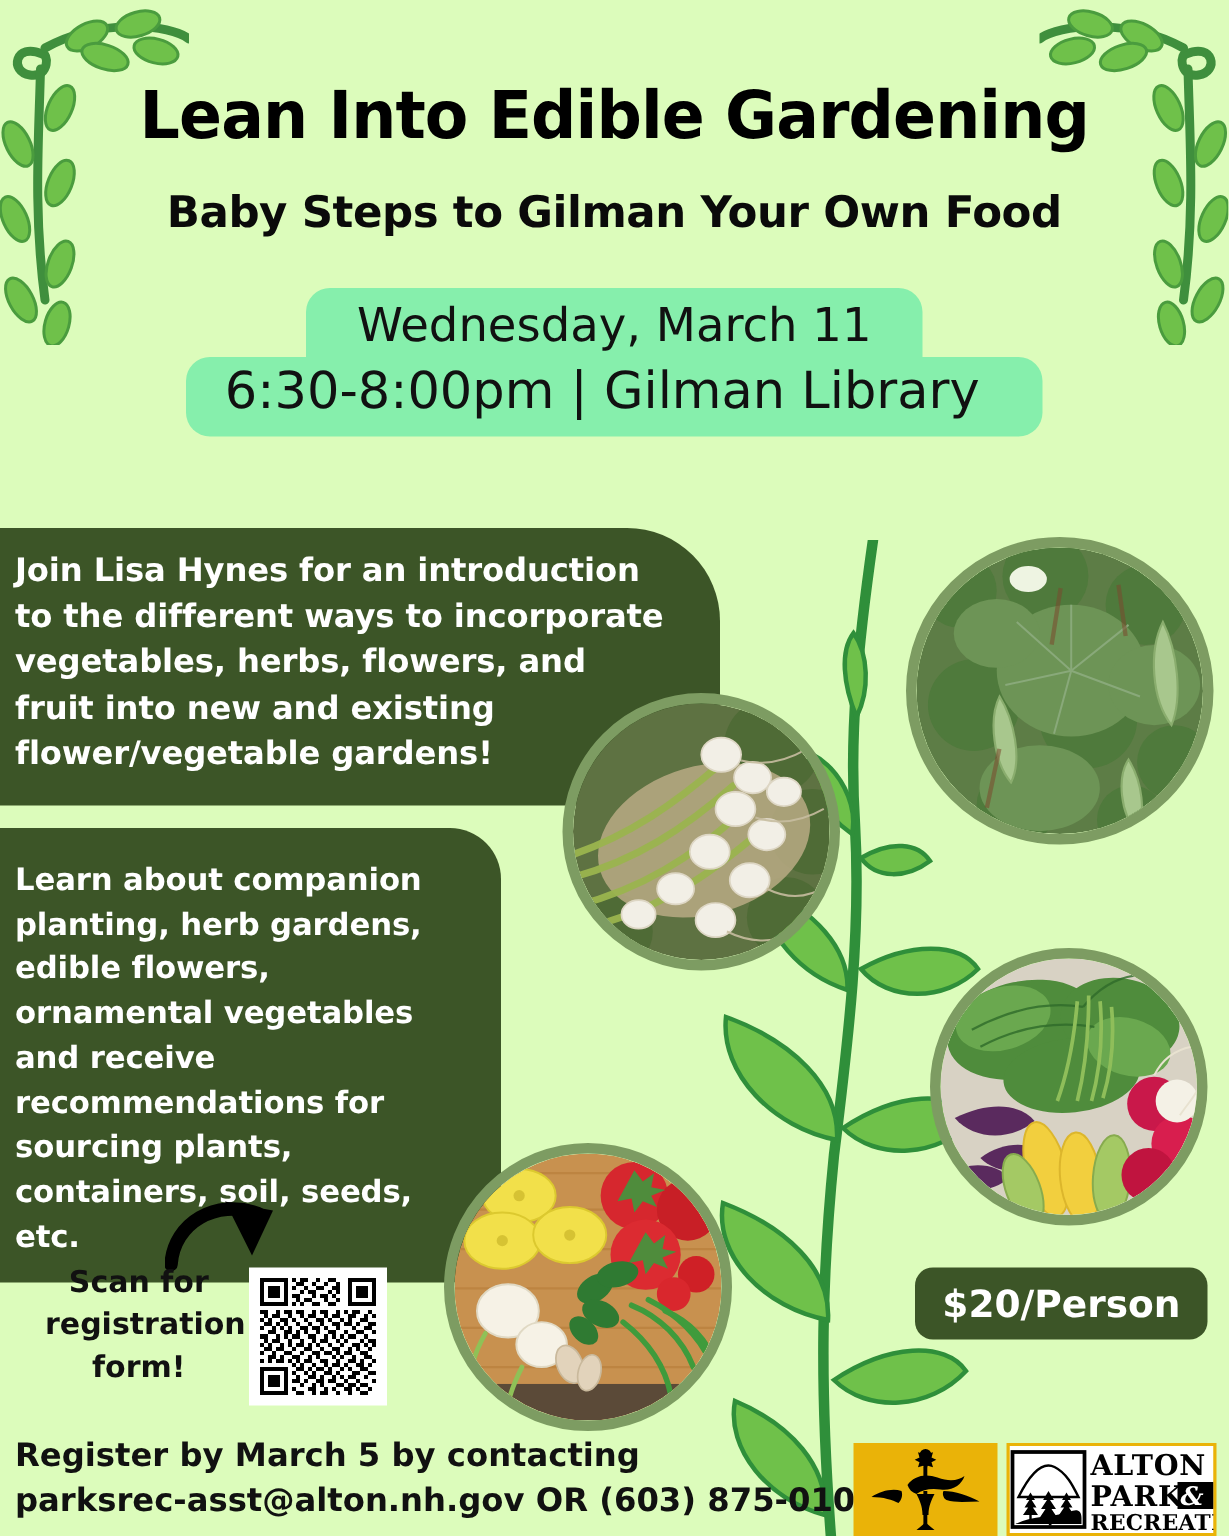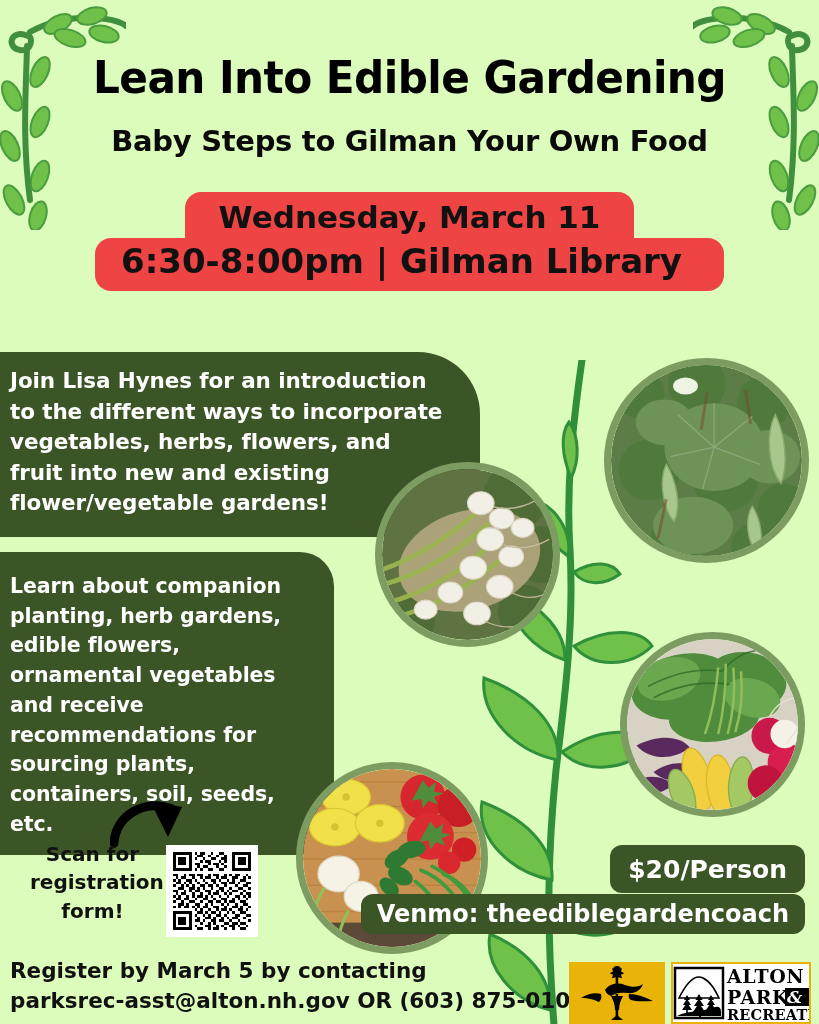--- a/index.html
+++ b/index.html
@@ -28,21 +28,21 @@
   }
   .subtitle{
     position:absolute;top:124px;left:0;width:819px;text-align:center;
     font-size:29px;font-weight:700;color:#0a0a0a;letter-spacing:-0.3px;
   }
 
   
   .banner{position:absolute;top:192px;left:0;width:819px;}
   .banner-row{display:flex;justify-content:center;}
   .banner-pill{
-    background:#ef4444;color:#111;font-weight:700;
+    background:#86efac;color:#111;font-weight:400;
     display:inline-block;
   }
   .banner-top{
     border-radius:16px 16px 0 0;
     padding:8px 34px 4px 34px;font-size:31px;line-height:1.15;
   }
   .banner-bot{
     border-radius:16px;
     padding:4px 42px 10px 26px;font-size:34px;line-height:1.15;
     margin-top:-2px;
@@ -376,21 +376,20 @@
         </g>
         <g fill="#e2d3bb" stroke="#c9b99c" stroke-width="1.2">
           <ellipse cx="82" cy="150" rx="9" ry="14" transform="rotate(-22 82 150)"></ellipse>
           <ellipse cx="96" cy="156" rx="8" ry="13" transform="rotate(14 96 156)"></ellipse>
         </g>
       </svg>
     </div>
   </div>
 
   <div class="pill pill-price">$20/Person</div>
-  <div class="pill pill-venmo">Venmo: theediblegardencoach</div>
 
   <svg class="arrow" width="90" height="60" viewBox="0 0 90 60">
     <path d="M4 50 C6 22 34 6 62 16" fill="none" stroke="#000" stroke-width="9" stroke-linecap="round"></path>
     <path d="M40 8 L72 14 L58 44 Z" fill="#000"></path>
   </svg>
 
   <div class="scan-text">Scan for registration form!</div>
 
   <div class="qr">
     <svg width="78" height="78" viewBox="0 0 29 29" shape-rendering="crispEdges">

